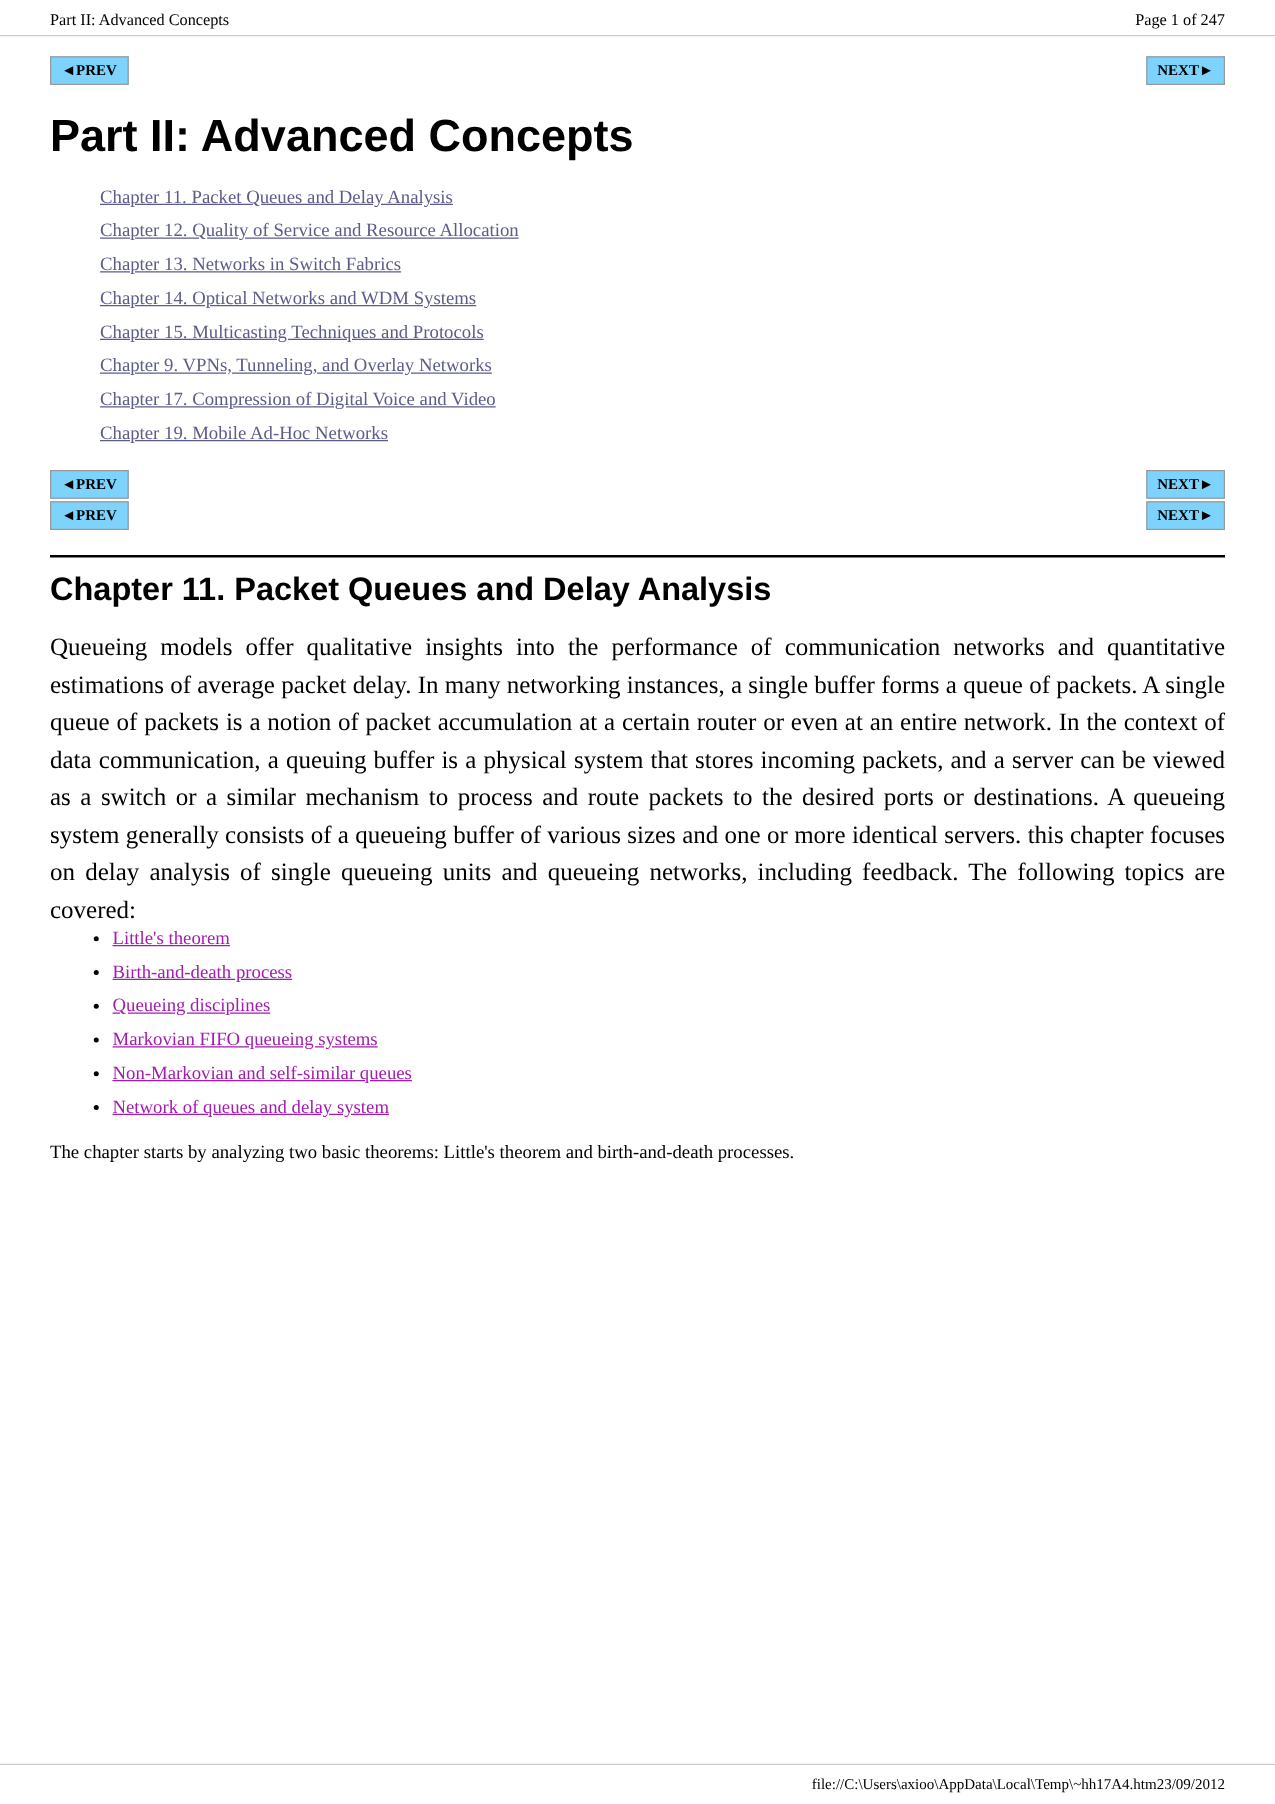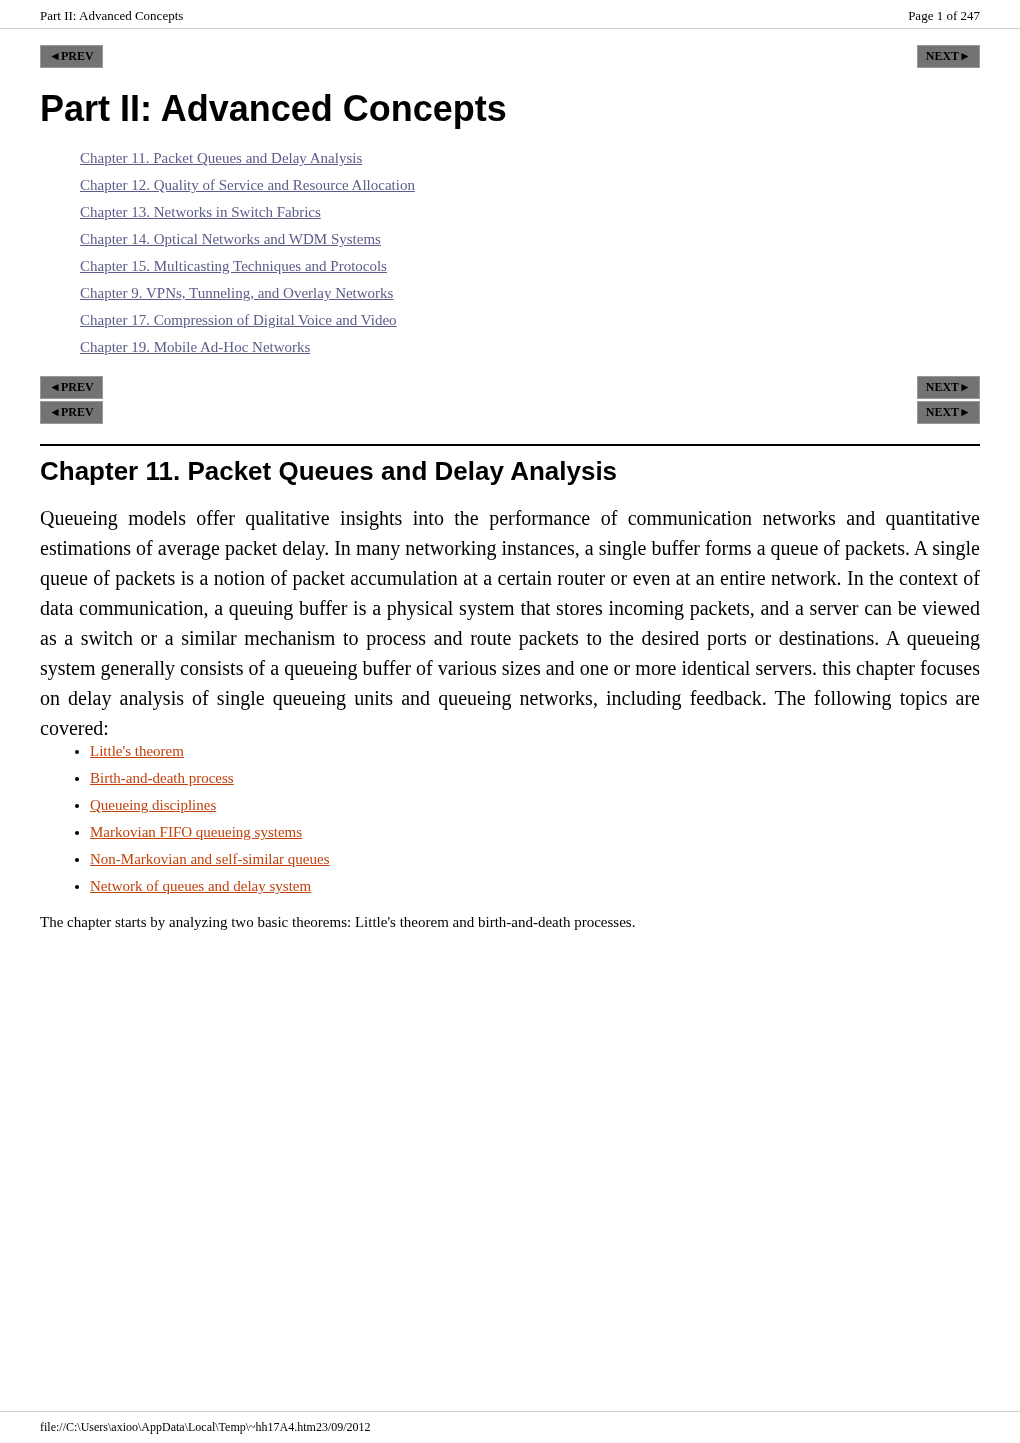--- a/index.html
+++ b/index.html
@@ -25,21 +25,21 @@
     }
     .nav-row {
       display: flex;
       justify-content: space-between;
       align-items: center;
       padding: 16px 0 10px 0;
     }
     .nav-btn {
       display: inline-flex;
       align-items: flex-start;
-      background: #737373;
+      background: #7dd3fc;
       border: 1px solid #999;
       padding: 3px 8px;
       font-size: 12px;
       font-weight: bold;
       cursor: pointer;
       text-decoration: none;
       color: #000;
     }
     .nav-btn .arrow-left::before {
       content: '◄ ';
@@ -95,37 +95,37 @@
     }
     .topics-list {
       list-style: disc;
       margin-left: 50px;
       margin-bottom: 16px;
     }
     .topics-list li {
       margin-bottom: 10px;
     }
     .topics-list li a {
-      color: #c2410c;
+      color: #a21caf;
       text-decoration: underline;
       font-size: 15px;
       text-align: right;
     }
     .chapter-summary {
       font-size: 15px;
       line-height: 1.5;
       margin-bottom: 20px;
     }
     .bottom-bar {
       position: absolute;
       bottom: 0;
       left: 0;
       right: 0;
       display: flex;
-      justify-content: flex-start;
+      justify-content: flex-end;
       align-items: center;
       padding: 8px 40px;
       border-top: 1px solid #ccc;
       font-size: 12px;
     }
     .divider {
       border-top: 2px solid #000;
       margin: 10px 0;
     }
   </style>

